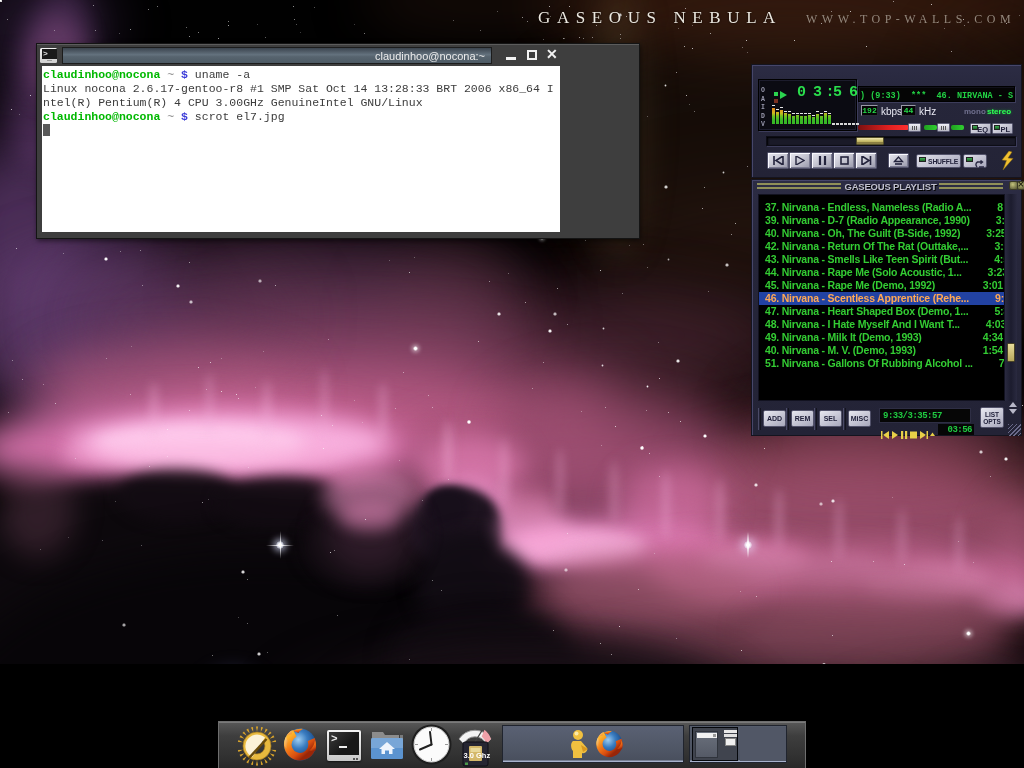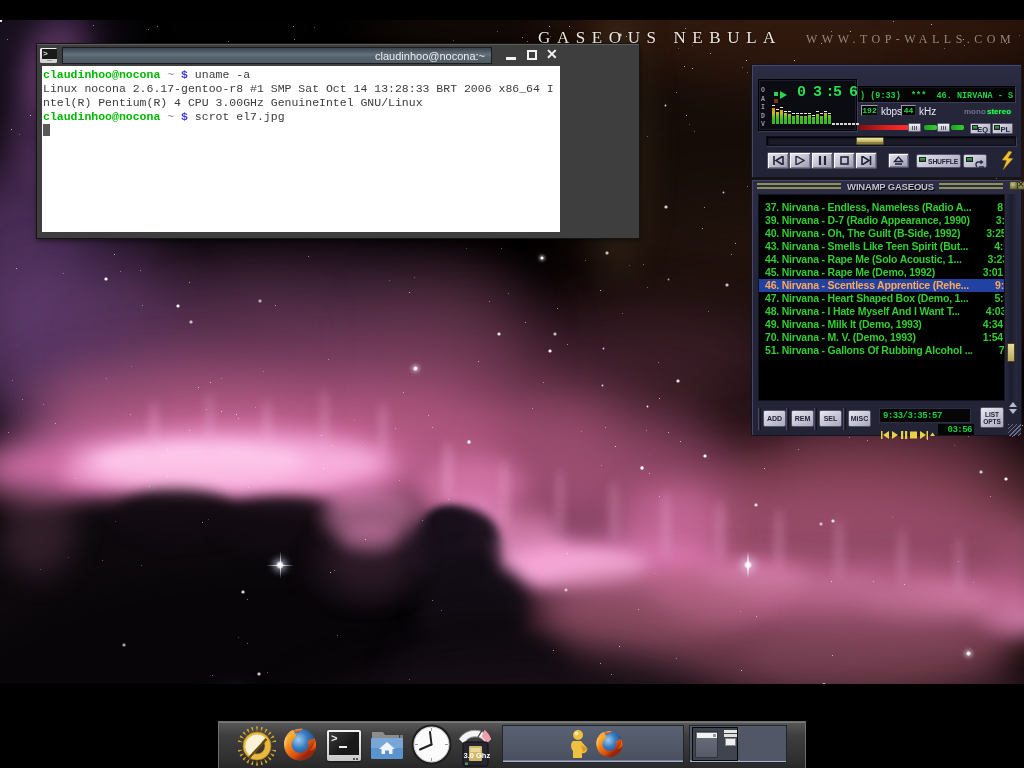--- a/index.html
+++ b/index.html
@@ -1,17 +1,17 @@
 <!DOCTYPE html>
 <html><head><meta charset="utf-8">
 <style>
 html,body{margin:0;padding:0;width:1024px;height:768px;overflow:hidden;background:#000;}
 *{box-sizing:border-box;}
 body{font-family:"Liberation Sans",sans-serif;position:relative;}
-#bg{position:absolute;left:0;top:0;width:1024px;height:664px;overflow:hidden;background:#010101;margin-top:20px;}
+#bg{position:absolute;left:0;top:0;width:1024px;height:664px;overflow:hidden;background:#010101;}
 .nb{position:absolute;border-radius:50%;}
 .watermark{position:absolute;top:8px;left:538px;font-family:"Liberation Serif",serif;font-size:17px;letter-spacing:6.6px;color:#ece8e0;text-shadow:0 0 2px rgba(0,0,0,.8);}
 .watermark2{position:absolute;top:12px;left:806px;font-family:"Liberation Serif",serif;font-size:12px;letter-spacing:4.5px;color:#93877c;}
 .star{position:absolute;width:1px;height:1px;border-radius:50%;background:#fff;}
 
 #term{position:absolute;left:36px;top:42.5px;width:604px;height:196px;background:#3e3e3e;border:1px solid #141414;box-shadow:inset 0 1px 0 #5c5c5c, 1px 2px 5px rgba(0,0,0,.5);}
 #term .tbar{position:absolute;left:0;top:0;width:100%;height:23px;}
 #term .ticon{position:absolute;left:3px;top:4px;width:17px;height:15px;background:linear-gradient(#f4f4f4,#d0d0d0);border-radius:1.5px;}
 #term .ticon:before{content:">";position:absolute;left:1.5px;top:1.5px;width:14px;height:9.5px;background:#1a1a1a;color:#ddd;font-size:8px;line-height:9px;font-weight:bold;font-family:"Liberation Mono",monospace;padding-left:1.5px;}
 #term .ticon:after{content:"";position:absolute;left:6.5px;top:12px;width:5px;height:1.5px;background:#9a9a9a;}
@@ -329,39 +329,43 @@
   <div class="repb"><i></i><svg width="11" height="9" viewBox="0 0 11 9" style="margin-left:1px;">
         <path d="M2 7 C0.5 5.5 0.5 3 2.5 2 L7 2 M5.5 0.5 L7.5 2 L5.5 3.8 M4 7 H9" stroke="#2a2a44" stroke-width="1.4" fill="none"></path>
       </svg></div>
   <svg style="position:absolute;left:248px;top:86px;" width="15" height="20" viewBox="0 0 15 20">
       <path d="M9 0 L2 9 L6.5 9.5 L3 19 L13 7.5 L8 7 L12 1 Z" fill="#f0c030" stroke="#8a6a10" stroke-width=".5"></path>
     </svg>
 </div>
 <div class="wa" id="wapl" style="left:751px;top:179px;width:271px;height:257px;">
   <div class="matb">
     <div class="tlines" style="left:5px;top:3px;width:84px;"></div>
-    <div class="pltitle">WINAMP GASEOUS</div>
+    <div class="pltitle">GASEOUS PLAYLIST</div>
     <div class="tlines" style="left:187px;top:3px;width:64px;"></div>
     <div class="sbtn" style="left:257px;top:1px;"></div>
     <div class="sbtn sbx" style="left:264.5px;top:1px;"></div>
   </div>
   <div class="pllist">
       <div class="plr">
         <span>37. Nirvana - Endless, Nameless (Radio A...</span>
         <em>8:48</em>
       </div>
       <div class="plr">
         <span>39. Nirvana - D-7 (Radio Appearance, 1990)</span>
         <em>3:46</em>
       </div>
       <div class="plr">
         <span>40. Nirvana - Oh, The Guilt (B-Side, 1992)</span>
         <em>3:25</em>
       </div>
       <div class="plr">
+        <span>42. Nirvana - Return Of The Rat (Outtake,...</span>
+        <em>3:09</em>
+      </div>
+      <div class="plr">
         <span>43. Nirvana - Smells Like Teen Spirit (But...</span>
         <em>4:59</em>
       </div>
       <div class="plr">
         <span>44. Nirvana - Rape Me (Solo Acoustic, 1...</span>
         <em>3:23</em>
       </div>
       <div class="plr">
         <span>45. Nirvana - Rape Me (Demo, 1992)</span>
         <em>3:01</em>
@@ -376,21 +380,21 @@
       </div>
       <div class="plr">
         <span>48. Nirvana - I Hate Myself And I Want T...</span>
         <em>4:03</em>
       </div>
       <div class="plr">
         <span>49. Nirvana - Milk It (Demo, 1993)</span>
         <em>4:34</em>
       </div>
       <div class="plr">
-        <span>70. Nirvana - M. V. (Demo, 1993)</span>
+        <span>40. Nirvana - M. V. (Demo, 1993)</span>
         <em>1:54</em>
       </div>
       <div class="plr">
         <span>51. Nirvana - Gallons Of Rubbing Alcohol ...</span>
         <em>7:34</em>
       </div>
     </div>
   <div class="plsb">
       <div class="plsbh"></div>
     </div>

